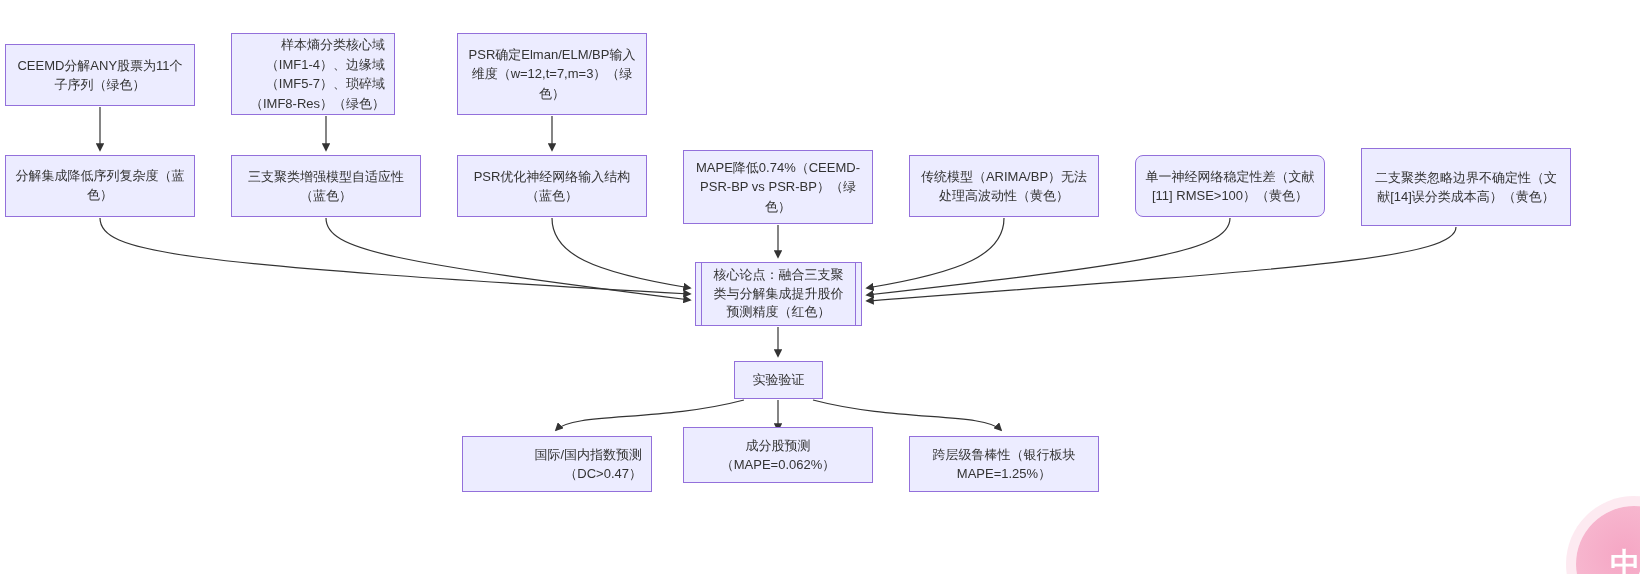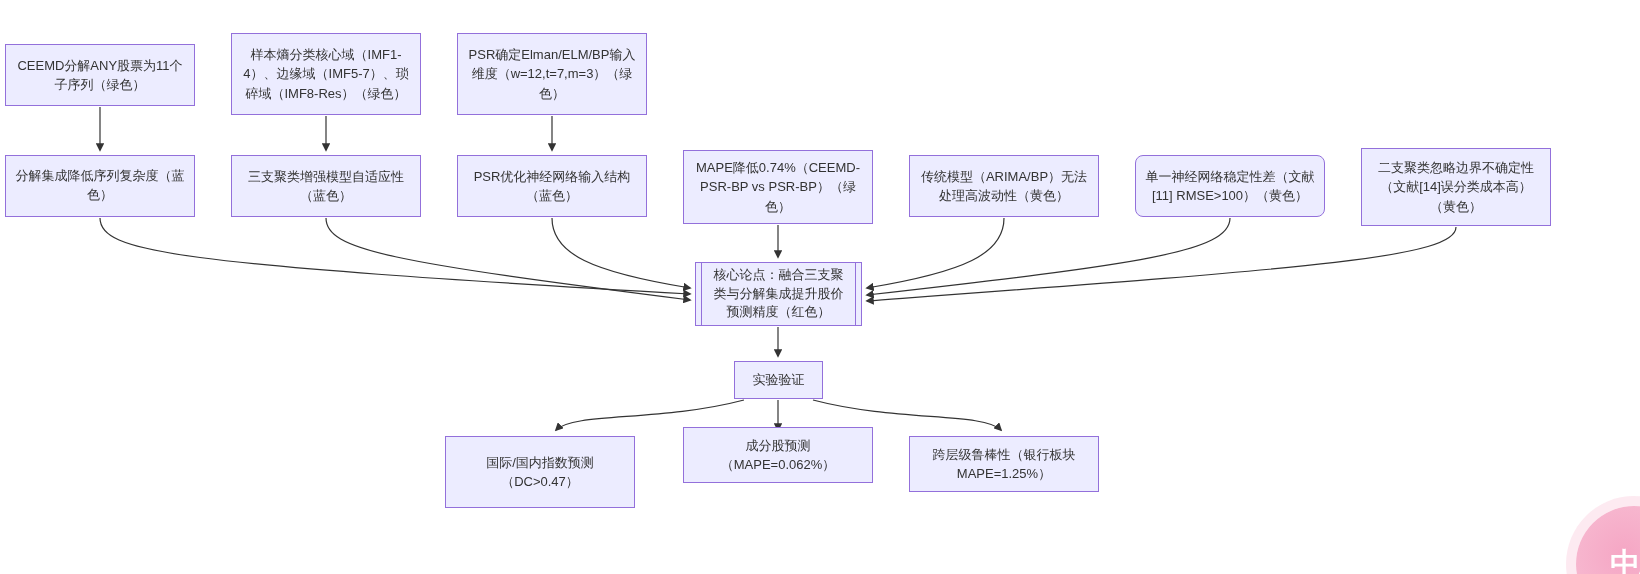--- a/index.html
+++ b/index.html
@@ -11,41 +11,41 @@
   #edges{position:absolute;left:0;top:0;width:1640px;height:574px;}
   .node{
     position:absolute;box-sizing:border-box;
     background:#ECECFF;border:1px solid #9370DB;
     display:flex;align-items:center;justify-content:center;
     text-align:center;color:#333;font-size:13px;line-height:1.5;
     padding:4px 9px;
   }
   
   #nd0{left:5px;   top:44px;  width:190px; height:62px;}
-  #nd1{left:231px; top:33px;  width:190px; height:82px;}
+  #nd1{left:231px; top:33px;  width:164px; height:82px;text-align:right;}
   #nd2{left:457px; top:33px;  width:190px; height:82px;}
   
   #nd3{left:5px;   top:155px; width:190px; height:62px;font-family:Liberation Mono, monospace;}
   #nd4{left:231px; top:155px; width:190px; height:62px;}
   #nd5{left:457px; top:155px; width:190px; height:62px;}
   #nd6{left:683px; top:150px; width:190px; height:74px;}
   #nd7{left:909px; top:155px; width:190px; height:62px;}
   #nd8{left:1135px;top:155px; width:190px; height:62px;border-radius:8px;}
-  #nd9{left:1361px;top:148px; width:190px; height:78px;}
+  #nd9{left:1361px;top:148px; width:210px; height:78px;}
   
   #nd10{left:695px;top:262px; width:167px; height:64px; padding:4px 14px; line-height:1.45;}
   .subroutine::before,.subroutine::after{
     content:"";position:absolute;top:0;bottom:0;border-left:1px solid #9370DB;
   }
   .subroutine::before{left:5px;}
   .subroutine::after{right:5px;}
   
   #nd11{left:734px;top:361px; width:89px; height:38px;}
   
-  #nd12{left:445px;top:436px; width:190px; height:72px;}
+  #nd12{left:462px;top:436px; width:190px; height:56px;text-align:right;}
   #nd13{left:683px;top:427px; width:190px; height:56px;}
   #nd14{left:909px;top:436px; width:190px; height:56px;}
   
   #badge{
     position:absolute;left:1576px;top:506px;width:116px;height:116px;
     border-radius:50%;
     background:radial-gradient(circle at 42% 42%, #f5a6c4 0%, #f7b7cf 55%, #fbd9e5 100%);
     box-shadow:0 0 0 10px rgba(249,195,214,0.35);
     display:flex;align-items:center;justify-content:center;
     color:#ffffff;font-weight:bold;font-size:30px;letter-spacing:-2px;

